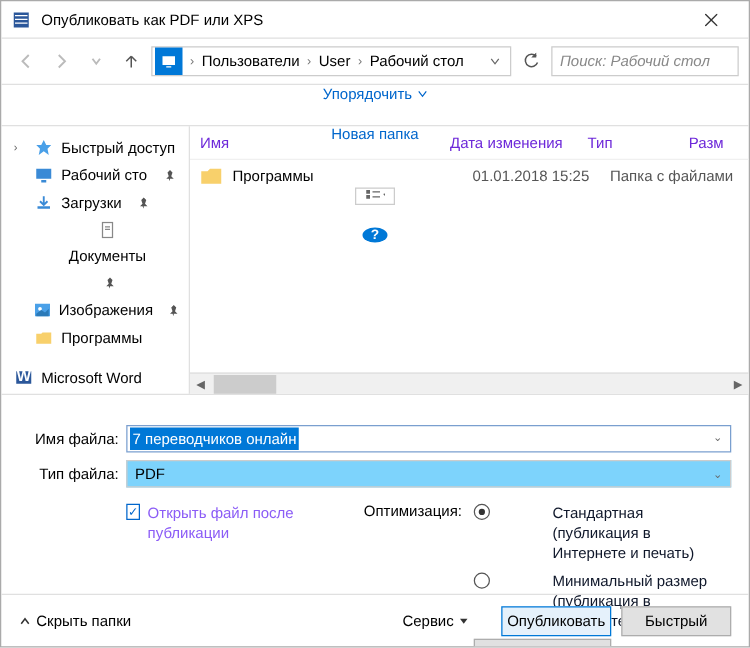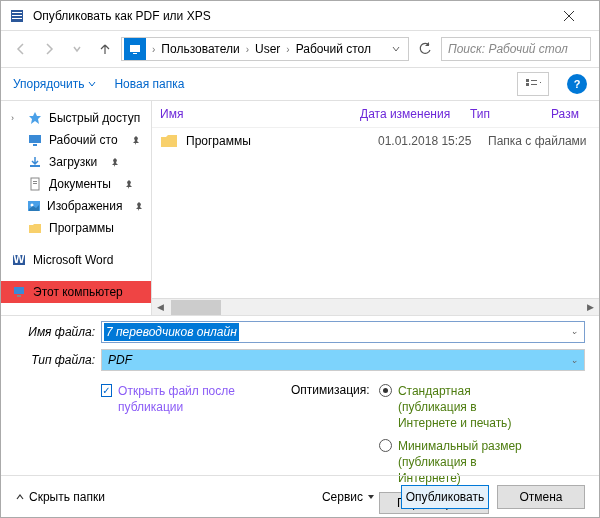--- a/index.html
+++ b/index.html
@@ -11,21 +11,21 @@
 .navrow { height: 36px; display: flex; align-items: center; padding: 0 8px; gap: 4px; }
 .nav-btn { width: 24px; height: 24px; display: flex; align-items: center; justify-content: center; color: #999; }
 .nav-btn.enabled { color: #333; }
 .breadcrumb { flex: 1; border: 1px solid #ccc; height: 24px; display: flex; align-items: center; padding: 0 2px; background: #fff; }
 .breadcrumb .pc-icon { width: 22px; height: 22px; background: #0078d7; margin-right: 2px; display: flex; align-items: center; justify-content: center; }
 .breadcrumb .sep { color: #777; padding: 0 4px; font-size: 10px; }
 .breadcrumb .crumb { padding: 0 2px; }
 .breadcrumb .dd { color: #777; padding: 0 6px; display: flex; align-items: center; }
 .refresh-btn { width: 24px; height: 24px; display: flex; align-items: center; justify-content: center; }
 .searchbox { width: 150px; border: 1px solid #ccc; height: 24px; display: flex; align-items: center; padding: 0 6px; color: #888; font-style: italic; }
-.toolbar { height: 34px; border-bottom: 1px solid #e0e0e0; border-top: 1px solid #e0e0e0; display: flex; align-items: center; padding: 0 12px; gap: 18px; }
+.toolbar { height: 34px; border-bottom: 1px solid #e0e0e0; border-top: 1px solid #e0e0e0; display: flex; align-items: center; padding: 0 12px; gap: 18px; flex-direction: column; }
 .toolbar .link { color: #0066cc; cursor: pointer; display: flex; align-items: center; gap: 4px; }
 .toolbar .spacer { flex: 1; }
 .toolbar .view-btn { width: 32px; height: 24px; border: 1px solid #ccc; display: flex; align-items: center; justify-content: center; }
 .toolbar .help { width: 20px; height: 20px; border-radius: 50%; background: #0078d7; color: #fff; display: flex; align-items: center; justify-content: center; font-weight: bold; font-size: 11px; }
 .main { display: flex; height: 214px; }
 .sidebar { width: 150px; overflow: hidden; padding: 6px 0; }
 .side-item { display: flex; align-items: center; padding: 3px 6px 3px 18px; gap: 6px; cursor: pointer; white-space: nowrap; }
 .side-item.selected { background: #ef4444; }
 .side-item.grouptop { margin-top: 10px; padding-left: 10px; }
 .side-item .tree-arrow { width: 10px; color: #666; font-size: 9px; }
@@ -39,41 +39,41 @@
 .filelist { flex: 1; }
 .filerow { display: flex; align-items: center; padding: 4px 8px; }
 .filerow .ic { width: 18px; height: 18px; margin-right: 8px; }
 .filerow .col-name { width: 192px; }
 .filerow .col-date { width: 110px; color: #555; }
 .filerow .col-type { flex: 1; color: #555; }
 .scrollbar-h { height: 17px; background: #f0f0f0; border-top: 1px solid #ddd; display: flex; align-items: center; }
 .scrollbar-h .arrow { width: 17px; height: 17px; display: flex; align-items: center; justify-content: center; color: #666; font-size: 9px; }
 .scrollbar-h .thumb { height: 15px; width: 50px; background: #ccc; margin-left: 2px; }
 .scrollbar-h .track { flex: 1; }
-.form { padding: 5px 14px 0 14px; border-top: 1px solid #e0e0e0; font-style: italic; }
+.form { padding: 24px 14px 0 14px; border-top: 1px solid #e0e0e0; }
 .formrow { display: flex; align-items: center; margin-bottom: 6px; }
 .formrow .label { width: 86px; text-align: right; padding-right: 6px; }
 .formrow .input { flex: 1; border: 1px solid #7a9fcf; height: 22px; position: relative; }
 .formrow .input.sel { background: #fff; }
 .formrow .input .seltext { background: #0078d7; color: #fff; padding: 2px 2px; position: absolute; top: 1px; left: 2px; }
 .formrow .input .dd-arrow { position: absolute; right: 6px; top: 4px; color: #666; font-size: 9px; }
 .formrow .combo { flex: 1; border: 1px solid #ccc; height: 22px; background: #7dd3fc; display: flex; align-items: center; padding: 0 6px; position: relative; }
 .formrow .combo .dd-arrow { position: absolute; right: 6px; color: #666; font-size: 9px; }
 .options-area { display: flex; padding: 6px 14px 0 100px; gap: 20px; }
 .opt-left { flex: 0 0 170px; }
 .check-row { display: flex; align-items: flex-start; gap: 6px; }
 .checkbox { width: 13px; height: 13px; border: 1px solid #0066cc; display: flex; align-items: center; justify-content: center; color: #0066cc; font-size: 10px; margin-top: 1px; }
 .opt-left .lbl { color: #8b5cf6; line-height: 1.35; }
 .opt-right { flex: 1; }
 .opt-right .olabel { display: inline-block; vertical-align: top; margin-right: 6px; }
 .radio-group { display: inline-block; vertical-align: top; }
 .radio-row { display: flex; align-items: flex-start; gap: 6px; margin-bottom: 6px; }
 .radio { width: 13px; height: 13px; border: 1px solid #555; border-radius: 50%; display: flex; align-items: center; justify-content: center; margin-top: 1px; flex-shrink: 0; }
 .radio.checked::after { content: ""; width: 5px; height: 5px; background: #333; border-radius: 50%; }
-.radio-row .lbl { color: #4d7c0f; line-height: 1.35; max-width: 140px; }
+.radio-row .lbl { color: #0f172a; line-height: 1.35; max-width: 140px; margin-left: 44px; }
 .params-btn { margin-top: 6px; margin-left: 0px; width: 110px; height: 22px; border: 1px solid #adadad; background: #e1e1e1; display: flex; align-items: center; justify-content: center; cursor: pointer; }
 .footer { position: absolute; bottom: 0; left: 0; right: 0; height: 42px; display: flex; align-items: center; padding: 16px 14px; border-top: 1px solid #e0e0e0; }
 .footer .hide-link { display: flex; align-items: center; gap: 4px; cursor: pointer; }
 .footer .spacer { flex: 1; }
 .footer .tools { display: flex; align-items: center; gap: 4px; margin-right: 18px; cursor: pointer; }
 .footer .btn { min-width: 88px; height: 24px; border: 1px solid #adadad; background: #e1e1e1; display: flex; align-items: center; justify-content: center; cursor: pointer; margin-left: 8px; }
 .footer .btn.primary { border: 1px solid #0078d7; background: #e5f1fb; }
 svg { display: block; }
 </style>
 </head>
@@ -200,21 +200,21 @@
             <rect x="2" y="10" width="10" height="2" fill="#3a8ad6"></rect>
           </svg>
         </span>
       <span>Загрузки</span>
       <span class="ic" style="margin-left:4px;">
           <svg width="10" height="10">
             <path d="M5 1 L7 3 L6 6 L8 8 L5 8 L5 10 L4 8 L2 8 L4 6 L3 3 Z" fill="#555"></path>
           </svg>
         </span>
     </div>
-    <div class="side-item" style="padding-left:26px;">
+    <div class="side-item" style="padding-left:26px;flex-direction:column;">
       <span class="ic">
           <svg width="14" height="14">
             <rect x="3" y="1" width="8" height="12" fill="#fff" stroke="#888"></rect>
             <rect x="5" y="4" width="4" height="1" fill="#888"></rect>
             <rect x="5" y="6" width="4" height="1" fill="#888"></rect>
           </svg>
         </span>
       <span>Документы</span>
       <span class="ic" style="margin-left:4px;">
           <svg width="10" height="10">
@@ -344,14 +344,14 @@
     <span>Скрыть папки</span>
   </span>
   <span class="spacer"></span>
   <span class="tools">
     <span>Сервис</span>
     <svg width="8" height="8">
         <path d="M1 2 L4 6 L7 2" fill="#333"></path>
       </svg>
   </span>
   <span class="btn primary">Опубликовать</span>
-  <span class="btn">Отмена</span>
+  <span class="btn">Быстрый</span>
 </div>
 
 </body></html>

